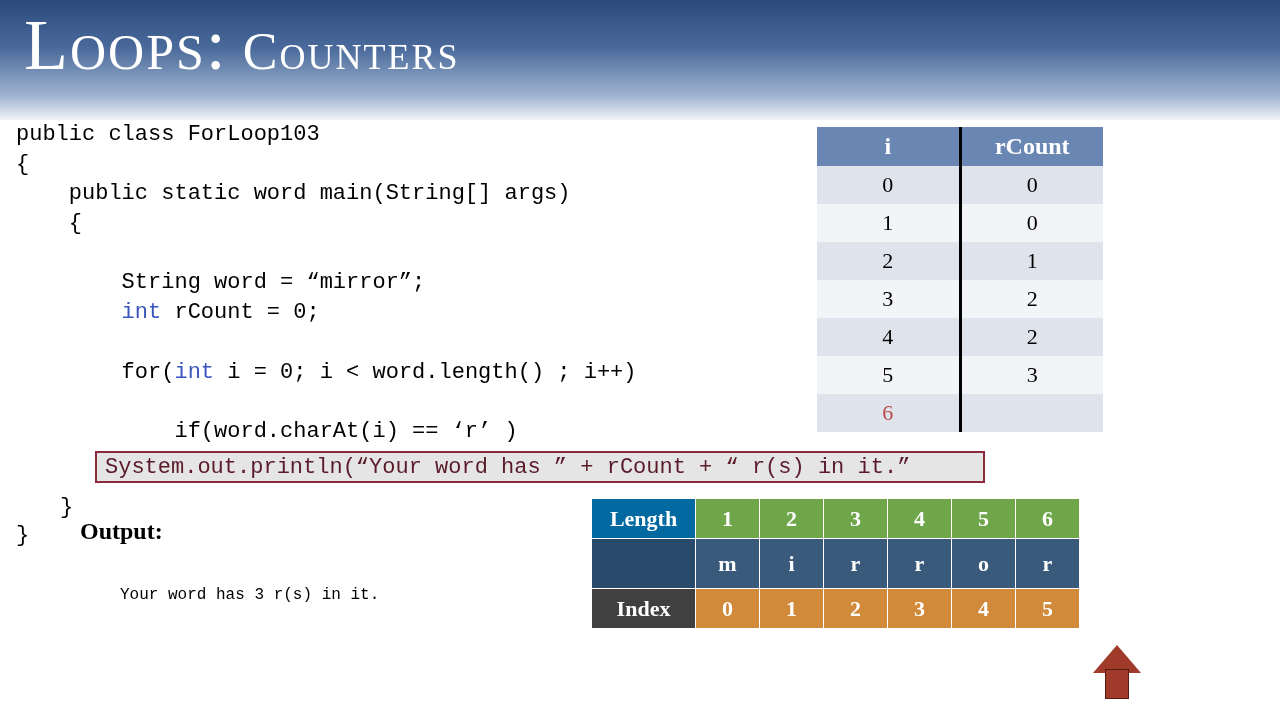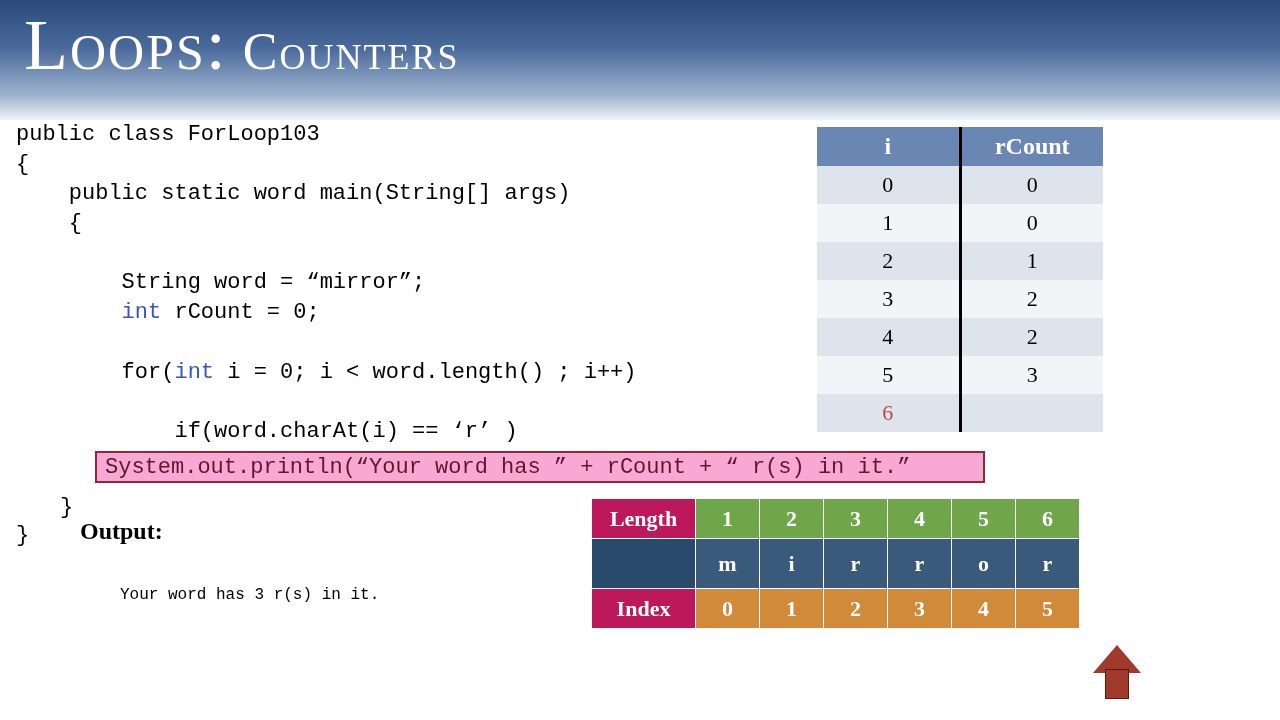--- a/index.html
+++ b/index.html
@@ -40,21 +40,21 @@
     white-space: pre;
     color: #000;
   }
   .kw-int { color: #3a55bb; }
   .highlight-line {
     position: absolute;
     left: 95px;
     top: 451px;
     width: 890px;
     height: 32px;
-    background: #f9a8d4;
+    background: #e5e5e5;
     border: 2px solid #8a2a3a;
     display: flex;
     align-items: center;
     padding-left: 8px;
     font-family: "Courier New", monospace;
     font-size: 22px;
     color: #5a1a2a;
   }
   .brace1 {
     position: absolute;
@@ -123,27 +123,27 @@
     font-family: "Times New Roman", serif;
     font-size: 22px;
     color: #fff;
   }
   .word-table td {
     text-align: center;
     border: 1px solid #fff;
     font-weight: bold;
   }
   .word-table .row-len td { background: #6fa64a; height: 40px; }
-  .word-table .row-len td:first-child { width: 104px; background: #be185d; }
+  .word-table .row-len td:first-child { width: 104px; background: #0369a1; }
   .word-table .row-len td.num { width: 64px; }
   .word-table .row-char td { background: #3a5a7b; height: 50px; }
   .word-table .row-char td:first-child { background: #2a4a6b; }
   .word-table .row-char td.num { width: 64px; }
   .word-table .row-idx td { background: #d08a3a; height: 40px; }
-  .word-table .row-idx td:first-child { background: #be185d; margin-top: 36px; }
+  .word-table .row-idx td:first-child { background: #404040; margin-top: 36px; }
   .word-table .row-idx td.num { width: 64px; }
   
   .arrow-down {
     position: absolute;
     left: 1095px;
     top: 645px;
     width: 0; height: 0;
   }
   .arrow-down .stem {
     position: absolute;

